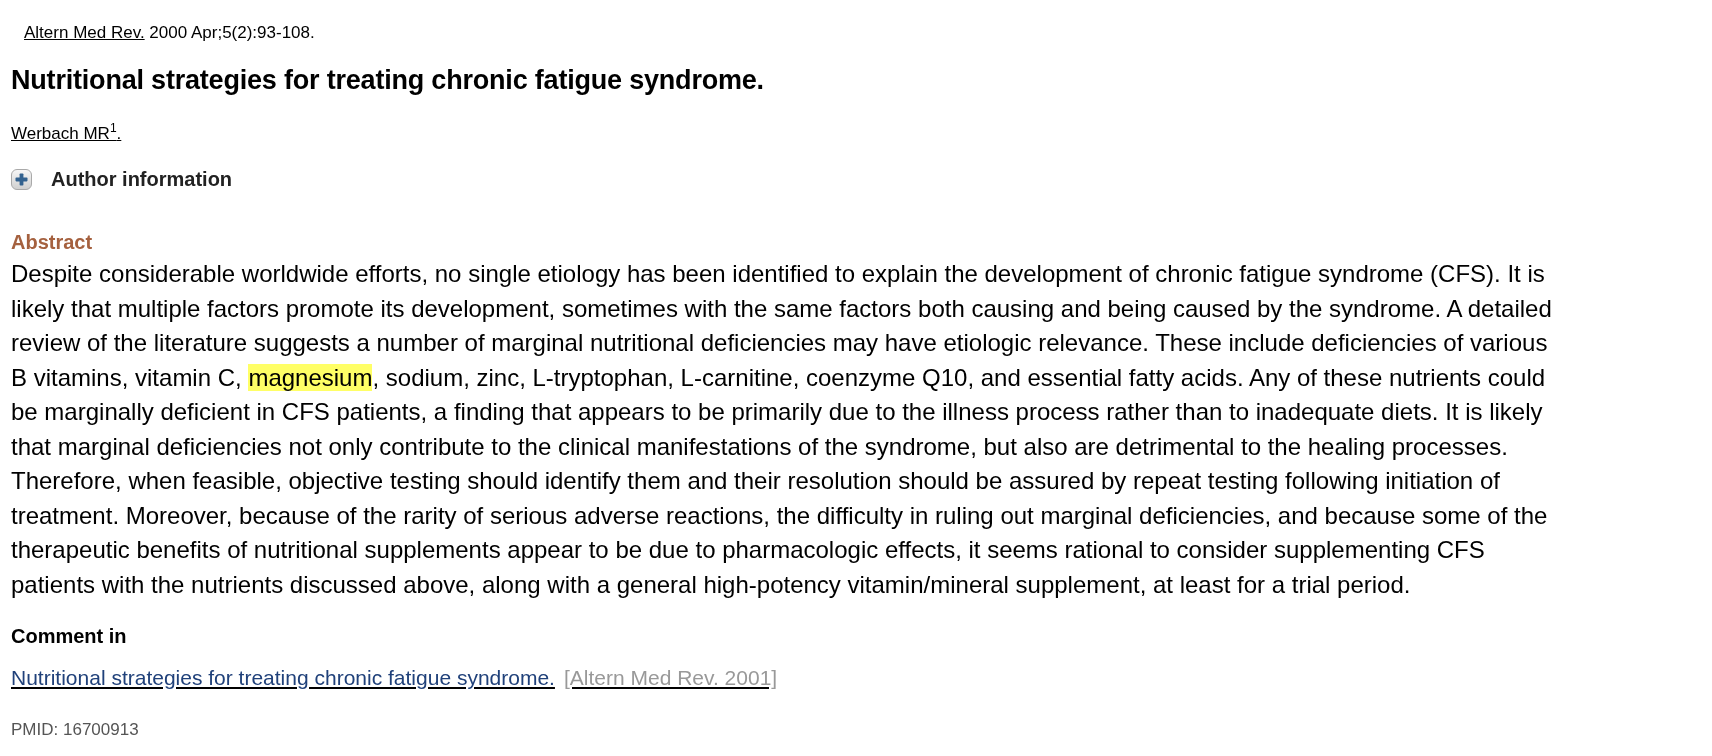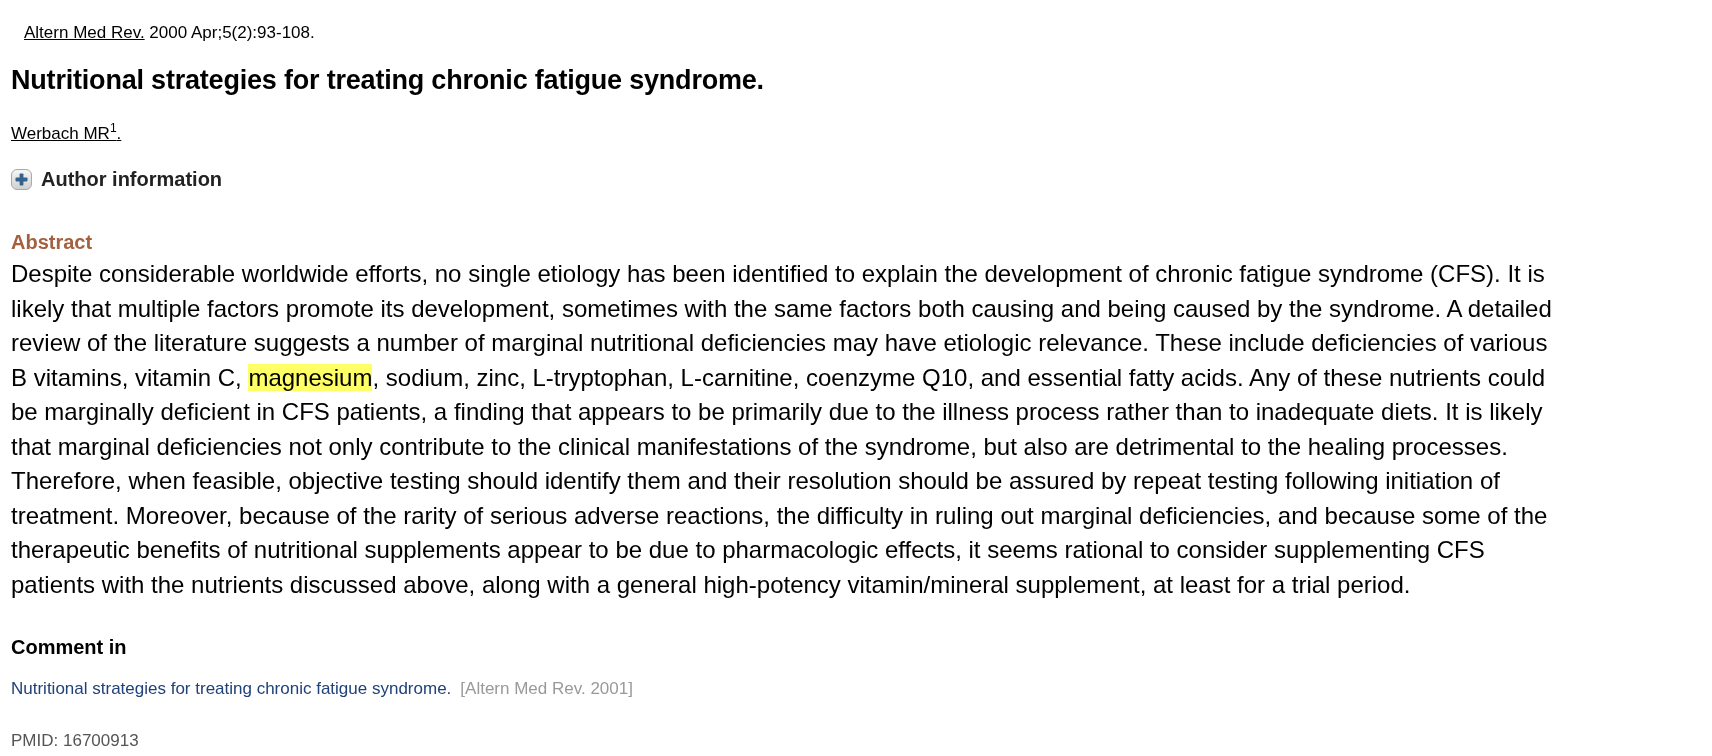--- a/index.html
+++ b/index.html
@@ -47,21 +47,21 @@
     cursor:pointer;
   }
   .author-line sup{
     font-size:12px;
     line-height:0;
   }
   .author-info{
     margin:23px 0 0 0;
     display:flex;
     align-items:center;
-    gap:9px;
+    gap:19px;
     cursor:pointer;
   }
   .author-info .label{
     font-size:20px;
     font-weight:bold;
     color:#222;
   }
   .expand-icon{
     width:21px;height:21px;
     display:inline-block;
@@ -80,26 +80,27 @@
     margin:3px 0 0 0;
     max-width:1552px;
   }
   .highlight{
     background:var(--highlight-bg);
   }
   h3.comment-heading{
     font-size:20px;
     line-height:25px;
     font-weight:bold;
-    margin:33px 0 0 0;
+    margin:22px 0 0 0;
   }
   .comment-line{
-    font-size:17px;
+    font-size:21px;
     line-height:25px;
     margin:16px 12px 0 0;
+    text-decoration:underline;
   }
   .comment-line a{
     color:var(--link);
     text-decoration:none;
     cursor:pointer;
   }
   .comment-source{
     color:var(--muted);
     margin-left:9px;
   }

